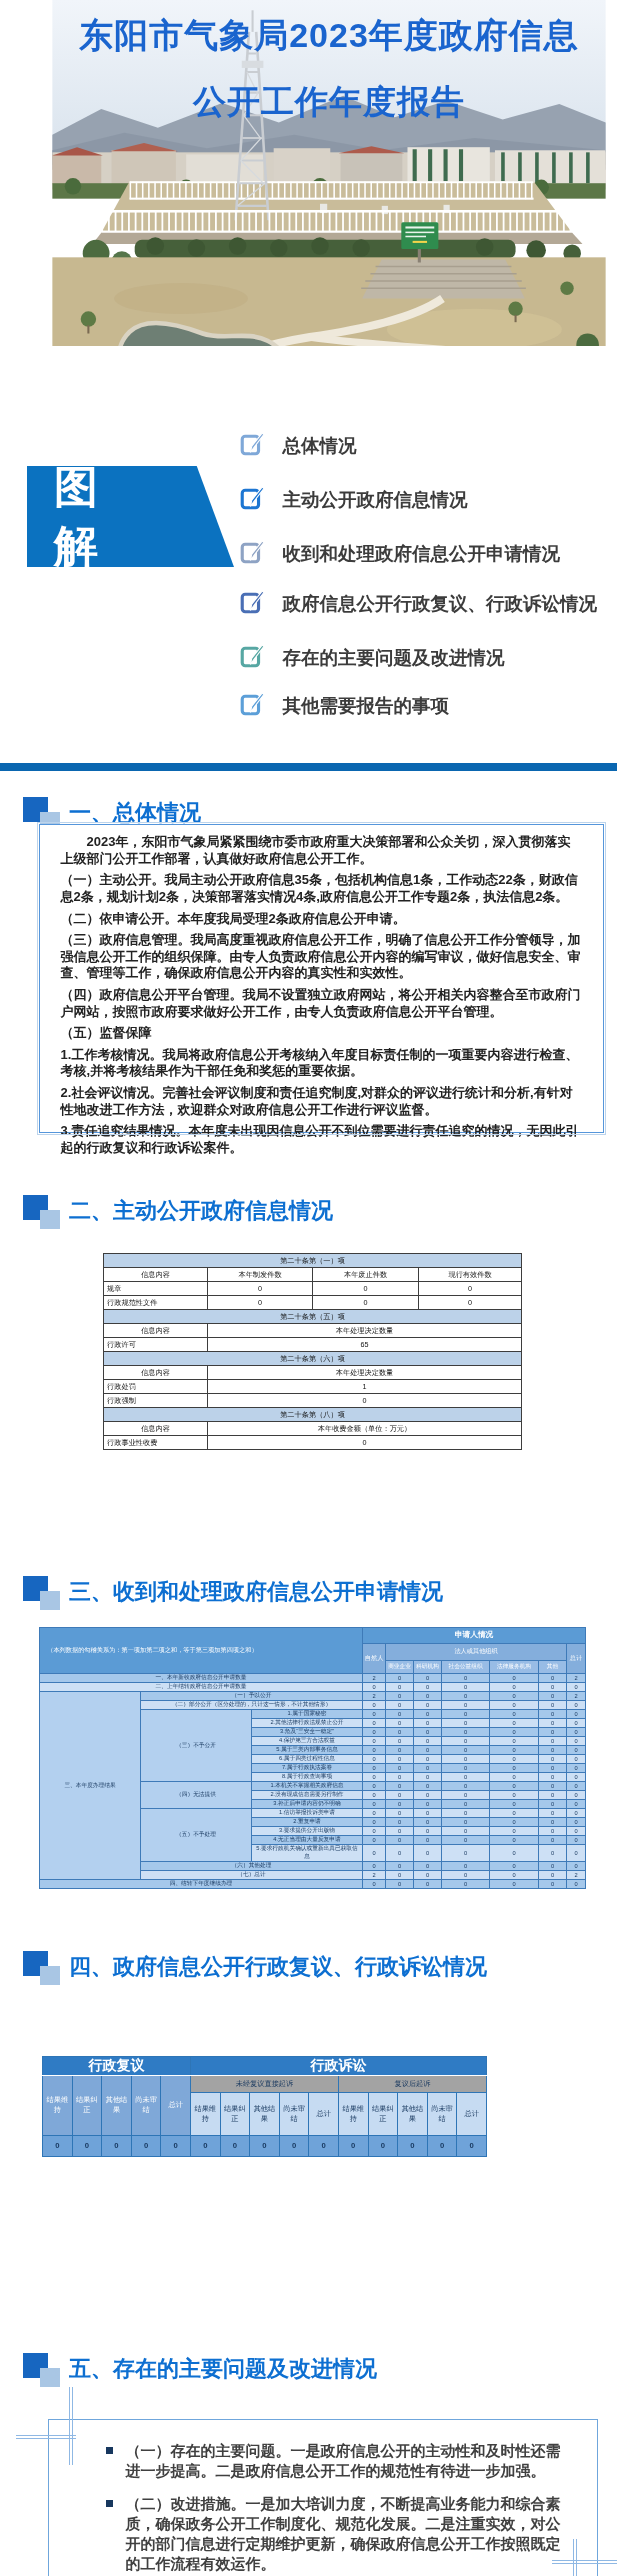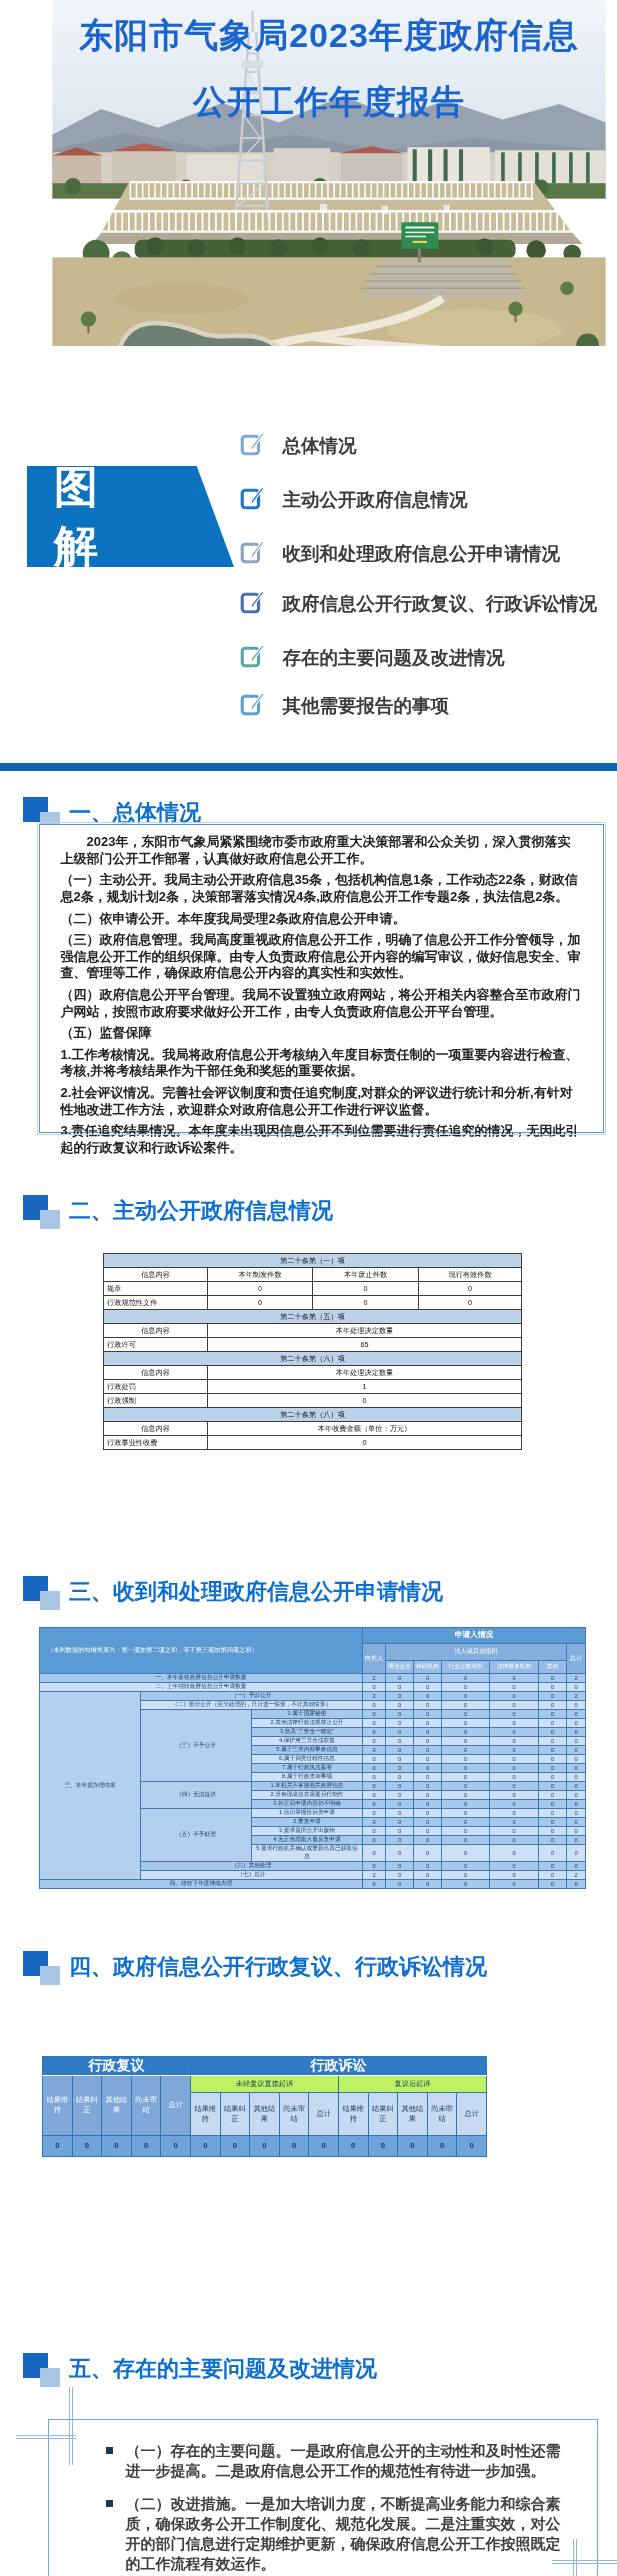--- a/index.html
+++ b/index.html
@@ -58,21 +58,21 @@
   .t3 tbody tr { height:8.8px; }
   .t3 tbody tr:nth-child(odd)  td { background:#A5C8EB; }
   .t3 tbody tr:nth-child(even) td { background:#CDE0F5; }
   .t3 tbody td.grp { background:#B3D0EF !important; }
 
   
   .t4 { position:absolute; left:42px; top:2056px; width:445px; color:#17375E; border:1px solid #2E75B6; }
   .t4 td { border:0.5px solid #2E75B6; word-break:break-all; }
   .t4 td.g1 { background:#2F7BC4; color:#fff; font-size:14px; font-weight:bold; height:18.5px; border-bottom:1.5px solid #fff; }
   .t4 td.g2 { background:#7FA8D8; color:#fff; font-size:7.2px; }
-  .t4 td.g3 { background:#bef264; font-size:7.2px; height:16.5px; }
+  .t4 td.g3 { background:#a3a3a3; font-size:7.2px; height:16.5px; }
   .t4 td.g4 { background:#C6DBF2; font-size:7.2px; height:43px; }
   .t4 td.d  { background:#6FA3D9; font-size:7.7px; font-weight:bold; height:21.6px; }
 
   
   .box5 { position:absolute; left:48px; top:2419px; width:550px; height:161px;
           border:1.5px double #6FA6DC; background:#fff; padding:20.6px 31px 0 57px; }
   .box5 .bullet { position:relative; padding-left:19.6px; font-size:15px; line-height:20px;
                   font-weight:600; color:#404040; margin-bottom:13.4px; }
   .box5 .bullet::before { content:""; position:absolute; left:0; top:6.2px; width:7.2px; height:7.2px; background:#17375E; }
   .dline-v { position:absolute; width:4.1px; border-left:1px solid #8FB8E4; border-right:1px solid #8FB8E4; }

